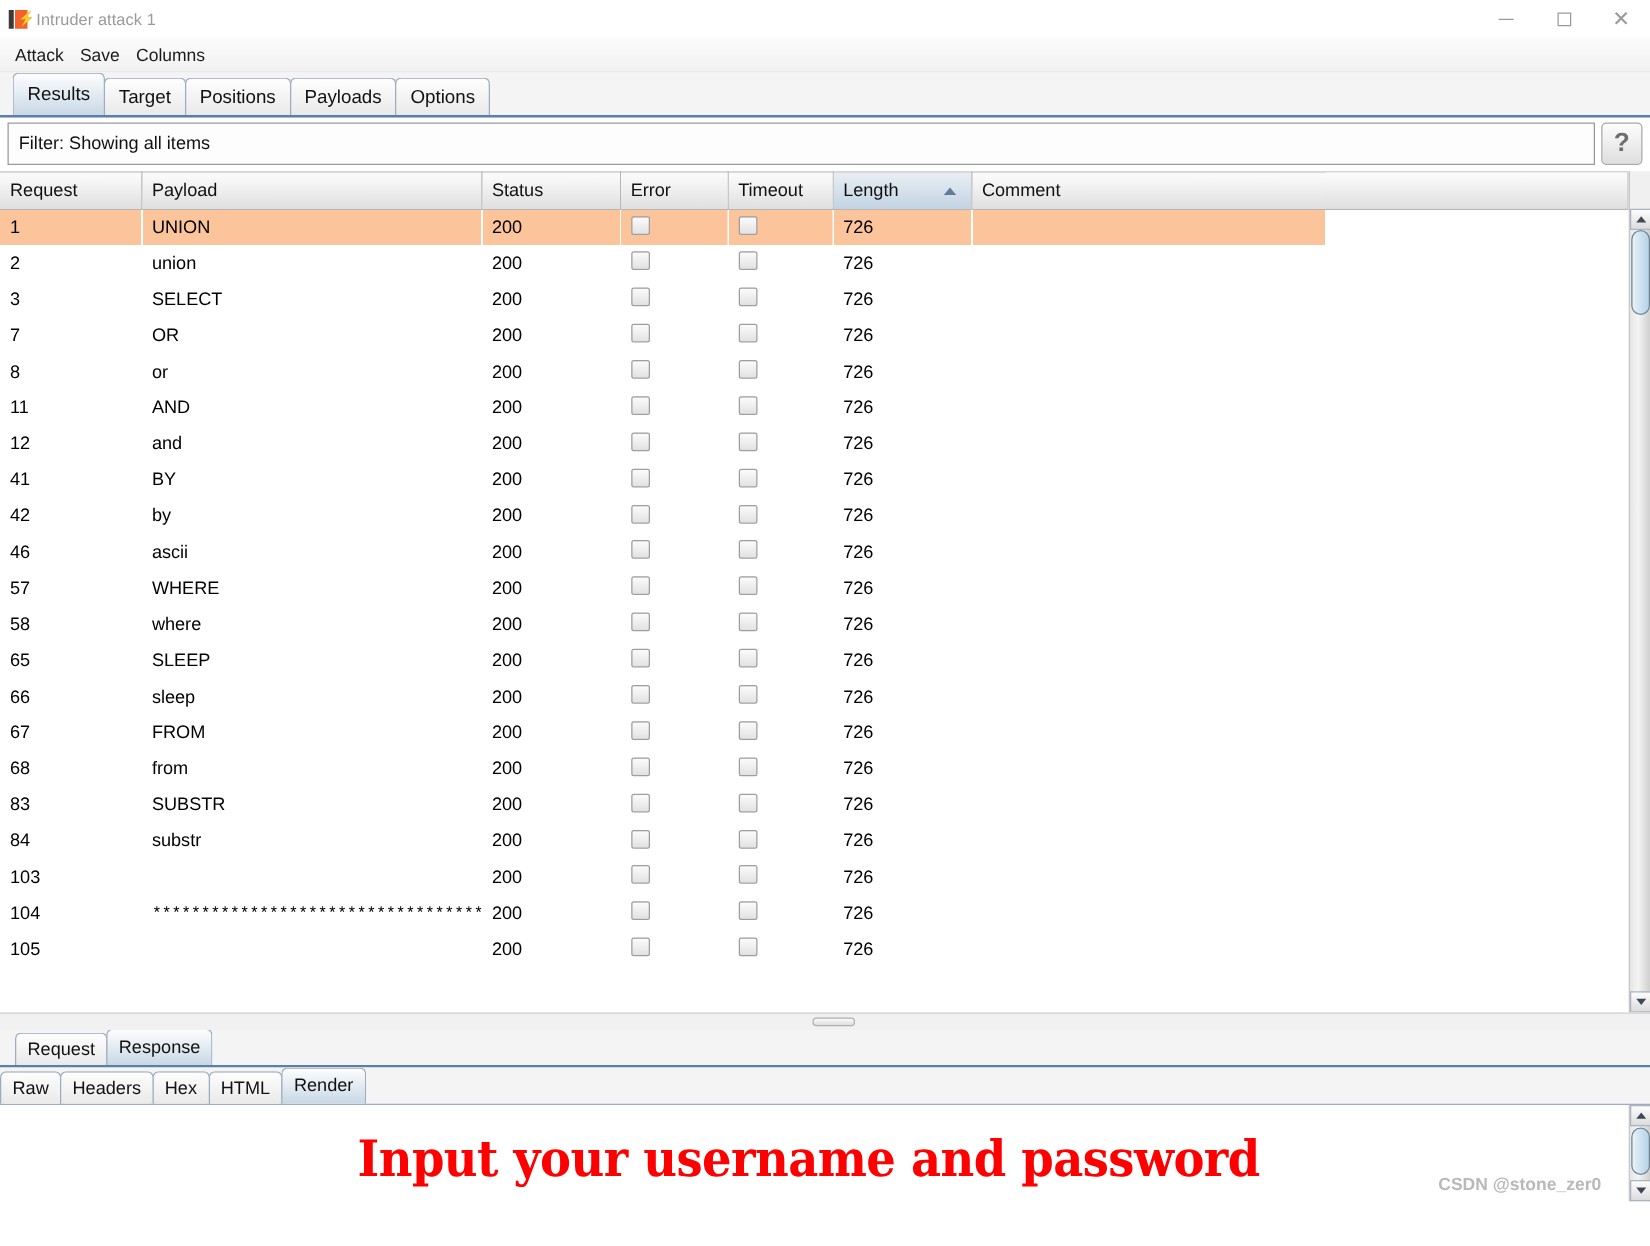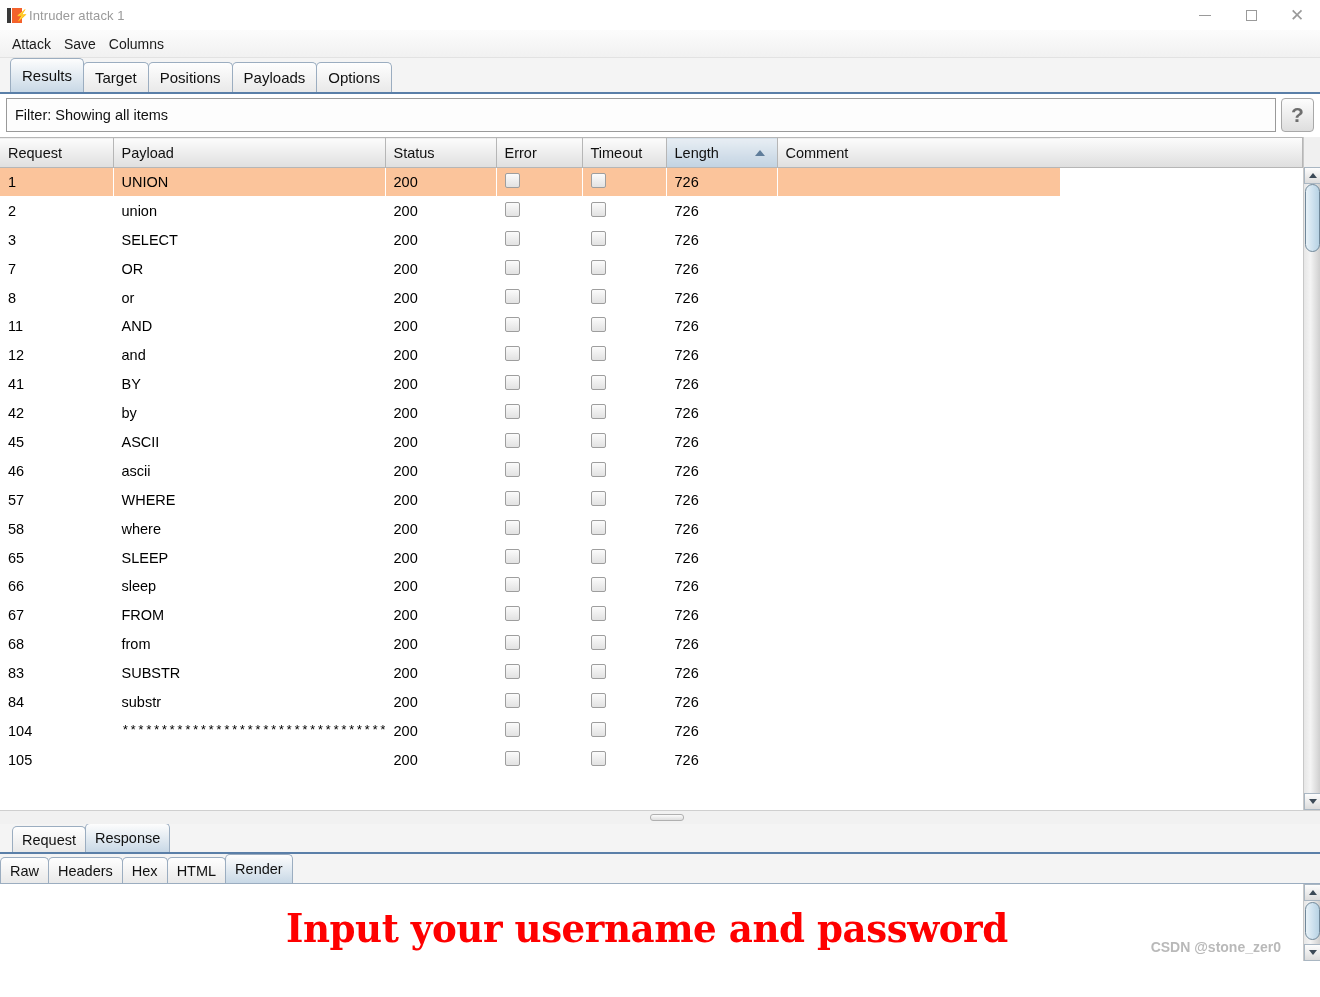--- a/index.html
+++ b/index.html
@@ -455,29 +455,20 @@
           <tr>
             <td>42</td>
             <td>by</td>
             <td>200</td>
             <td class="cbcell"><span class="cb"></span></td>
             <td class="cbcell"><span class="cb"></span></td>
             <td>726</td>
             <td></td>
           </tr>
           <tr>
-            <td>45</td>
-            <td>ASCII</td>
-            <td>200</td>
-            <td class="cbcell"><span class="cb"></span></td>
-            <td class="cbcell"><span class="cb"></span></td>
-            <td>726</td>
-            <td></td>
-          </tr>
-          <tr>
             <td>46</td>
             <td>ascii</td>
             <td>200</td>
             <td class="cbcell"><span class="cb"></span></td>
             <td class="cbcell"><span class="cb"></span></td>
             <td>726</td>
             <td></td>
           </tr>
           <tr>
             <td>57</td>
@@ -538,20 +529,29 @@
             <td>SUBSTR</td>
             <td>200</td>
             <td class="cbcell"><span class="cb"></span></td>
             <td class="cbcell"><span class="cb"></span></td>
             <td>726</td>
             <td></td>
           </tr>
           <tr>
             <td>84</td>
             <td>substr</td>
+            <td>200</td>
+            <td class="cbcell"><span class="cb"></span></td>
+            <td class="cbcell"><span class="cb"></span></td>
+            <td>726</td>
+            <td></td>
+          </tr>
+          <tr>
+            <td>103</td>
+            <td></td>
             <td>200</td>
             <td class="cbcell"><span class="cb"></span></td>
             <td class="cbcell"><span class="cb"></span></td>
             <td>726</td>
             <td></td>
           </tr>
           <tr>
             <td>104</td>
             <td class="stars">**************************************** …</td>
             <td>200</td>

